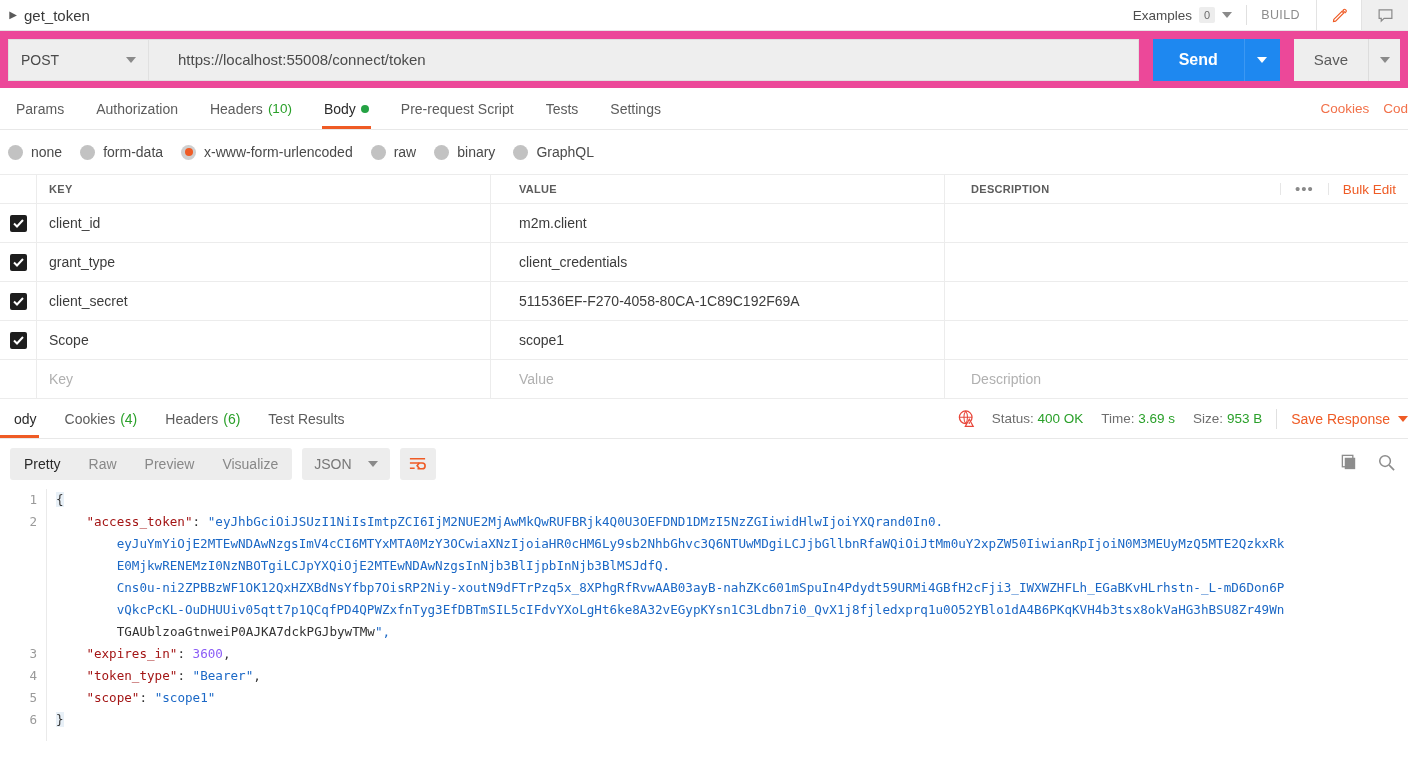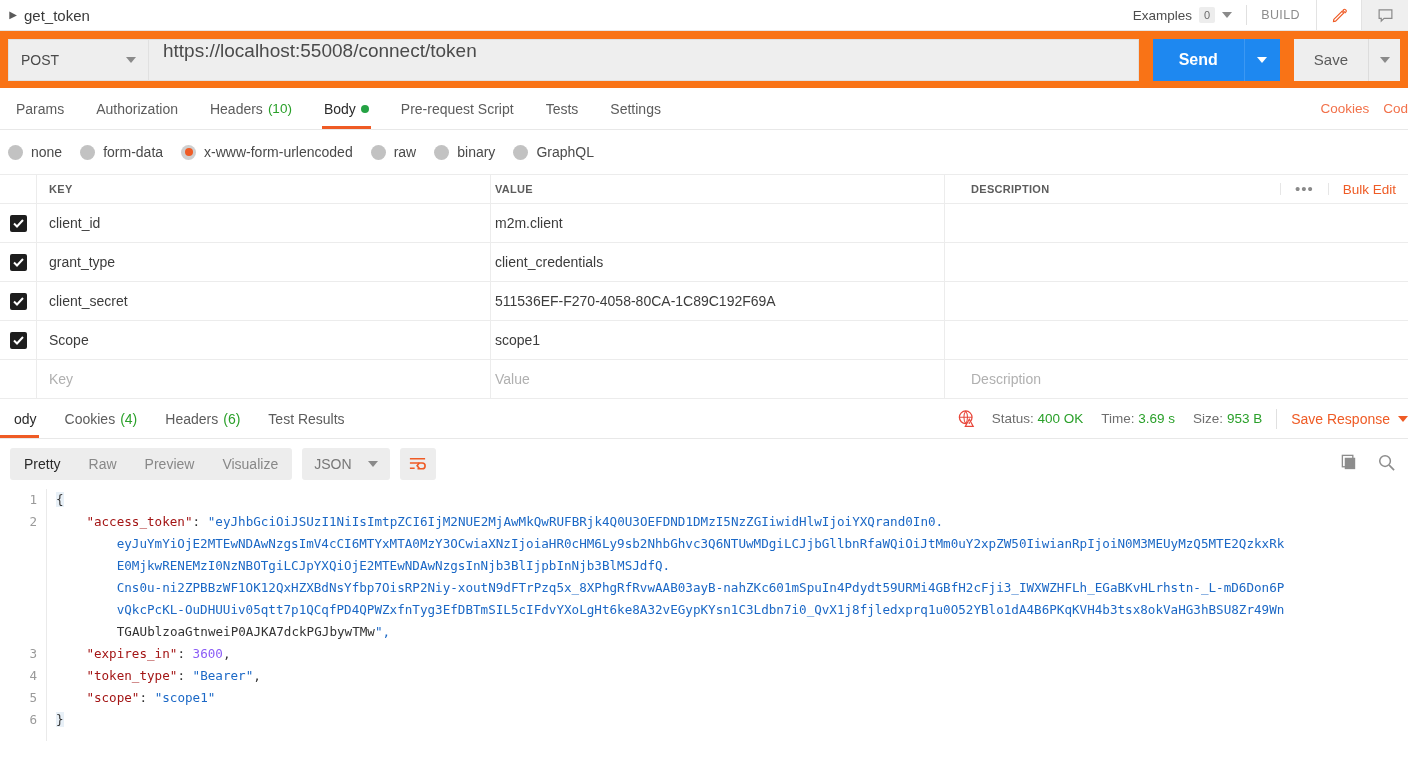--- a/index.html
+++ b/index.html
@@ -45,33 +45,33 @@
   }
   .icon-tab.active { background: #ffffff; border-left: 1px solid #e3e3e3; border-right: 1px solid #e3e3e3; }
   .icon-tab.inactive { background: #efefef; }
 
   
   #urlrow {
     height: 58px;
     display: flex; align-items: center;
     padding: 0 8px;
     border-top: 1px solid #e6e6e6;
-    background: #f97316;
+    background: #ec4899;
   }
   .method-box {
     width: 140px; height: 42px;
     background: #eeeeee; border: 1px solid #e0e0e0; border-right: none;
     display: flex; align-items: center; justify-content: space-between;
     padding: 0 12px; font-size: 14px; color: #4a4a4a;
   }
   .url-box {
     flex: 1; height: 42px;
     background: #eeeeee; border: 1px solid #e0e0e0;
-    display: flex; align-items: flex-start; padding: 0 14px;
-    font-size: 19px; color: #4b4b4b;
+    display: flex; align-items: center; padding: 0 29px;
+    font-size: 15px; color: #4b4b4b;
   }
   .send-btn {
     margin-left: 14px; height: 42px;
     background: #1e88f0; color: #fff;
     display: flex; align-items: center;
     font-size: 16px; font-weight: bold;
     padding: 0 26px;
   }
   .send-caret {
     height: 42px; width: 36px; background: #1e88f0;
@@ -131,21 +131,21 @@
   .radio.sel { background: #cfcfcf; }
   .radio.sel .dot { width: 8px; height: 8px; border-radius: 50%; background: #ef5b25; }
 
   
   .kv-head, .kv-row { display: flex; align-items: stretch; }
   .kv-head {
     height: 30px; border-top: 1px solid #ececec; border-bottom: 1px solid #ececec;
   }
   .c-chk { width: 36px; flex: none; display: flex; align-items: center; justify-content: center; }
   .c-key { width: 454px; flex: none; border-left: 1px solid #ececec; display: flex; align-items: center; padding-left: 12px; }
-  .c-val { width: 454px; flex: none; border-left: 1px solid #ececec; display: flex; align-items: center; padding-left: 4px; }
+  .c-val { width: 454px; flex: none; border-left: 1px solid #ececec; display: flex; align-items: center; padding-left: 28px; }
   .c-desc { flex: 1; border-left: 1px solid #ececec; display: flex; align-items: center; padding-left: 26px; }
   .kv-head .hdr {
     font-size: 11px; font-weight: bold; color: #5c5c5c; letter-spacing: .3px;
   }
   .kv-head .c-desc { position: relative; }
   .hdr-tools {
     position: absolute; right: 0; top: 0; bottom: 0;
     display: flex; align-items: center; gap: 0;
   }
   .dots { color: #8a8a8a; font-size: 15px; letter-spacing: 1px; padding: 0 14px;

